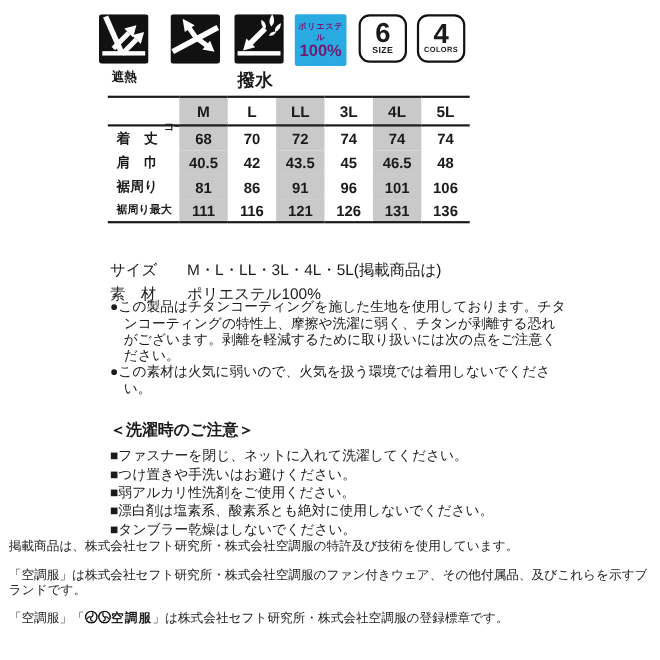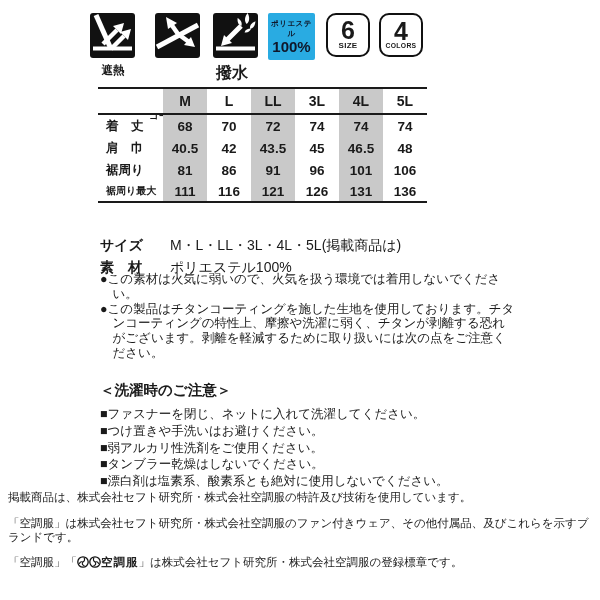--- a/index.html
+++ b/index.html
@@ -13,21 +13,21 @@
   
   .sq-icon{display:block;}
   .icon-label{position:absolute;text-align:center;font-weight:bold;}
   #heat-label{left:84px;top:63px;width:58px;font-size:11.5px;}
   #water-label{left:203px;top:63px;width:58px;font-size:16px;}
   #titan-label{left:137px;top:63px;width:82px;font-size:9.5px;line-height:11px;margin-top:36px;}
 
   
   #material-badge{
     left:268px;top:13px;width:47px;height:47px;background:#29abe2;
-    border-radius:2px;color:#0f172a;text-align:center;
+    border-radius:2px;color:#701a75;text-align:center;
     display:flex;flex-direction:column;align-items:center;justify-content:center;
   }
   #material-badge .b1{font-size:7.5px;font-weight:bold;letter-spacing:.5px;}
   #material-badge .b2{font-size:15px;font-weight:bold;line-height:16px;}
 
   
   .num-badge{
     top:13px;width:40px;height:40px;background:#fff;
     border:2.5px solid #111;border-radius:10px;text-align:center;
     display:flex;flex-direction:column;align-items:center;justify-content:center;
@@ -46,21 +46,21 @@
   tbody td,tbody th{height:22px;font-size:13.5px;}
   tbody th{font-size:12.5px;text-align:left;padding-left:8px;font-weight:bold;}
   tr.small-row th{font-size:10px;}
   tr.small-row td,tr.small-row th{height:20px;}
   .c-label{width:65px;}
   .c-data{width:44px;}
   .hl{background:#c9c9c9;}
 
   
   #specs{left:100px;top:234px;font-size:14px;line-height:22px;}
-  .spec-label{display:inline-block;width:66px;font-weight:bold;}
+  .spec-label{display:inline-block;width:66px;}
 
   
   #notes{left:100px;top:272px;width:416px;font-size:12.5px;line-height:14.8px;}
   #notes p{margin:0;text-indent:-12.5px;padding-left:12.5px;}
 
   
   #washing{left:100px;top:381px;width:420px;}
   #washing-heading{font-size:14.5px;font-weight:bold;}
   #washing ul{list-style:none;margin:6px 0 0 0;padding:0;font-size:12.5px;line-height:16.8px;}
 
@@ -198,32 +198,32 @@
     <span class="spec-label">サイズ</span>
     <span>M・L・LL・3L・4L・5L(掲載商品は)</span>
   </div>
   <div>
     <span class="spec-label">素　材</span>
     <span>ポリエステル100%</span>
   </div>
 </div>
 
 <div class="abs" id="notes">
+  <p>●この製品はチタンコーティングを施した生地を使用しております。チタンコーティングの特性上、摩擦や洗濯に弱く、チタンが剥離する恐れがございます。剥離を軽減するために取り扱いには次の点をご注意ください。</p>
   <p>●この素材は火気に弱いので、火気を扱う環境では着用しないでください。</p>
-  <p>●この製品はチタンコーティングを施した生地を使用しております。チタンコーティングの特性上、摩擦や洗濯に弱く、チタンが剥離する恐れがございます。剥離を軽減するために取り扱いには次の点をご注意ください。</p>
 </div>
 
 <div class="abs" id="washing">
   <div id="washing-heading">＜洗濯時のご注意＞</div>
   <ul>
     <li>■ファスナーを閉じ、ネットに入れて洗濯してください。</li>
     <li>■つけ置きや手洗いはお避けください。</li>
     <li>■弱アルカリ性洗剤をご使用ください。</li>
+    <li>■漂白剤は塩素系、酸素系とも絶対に使用しないでください。</li>
     <li>■タンブラー乾燥はしないでください。</li>
-    <li>■漂白剤は塩素系、酸素系とも絶対に使用しないでください。</li>
   </ul>
 </div>
 
 <div class="abs" id="footer">
   <p class="fline">掲載商品は、株式会社セフト研究所・株式会社空調服の特許及び技術を使用しています。</p>
   <p class="fline">「空調服」は株式会社セフト研究所・株式会社空調服のファン付きウェア、その他付属品、及びこれらを示すブランドです。</p>
   <p class="fline">
     <span>「空調服」「</span><svg class="fan-logo" width="12" height="12" viewBox="0 0 12 12">
       <circle cx="6" cy="6" r="5.2" fill="none" stroke="#111" stroke-width="1.3"></circle>
       <path d="M6,6 Q8.5,4.5 7,1.5 M6,6 Q4,8.5 7.5,9.8 M6,6 Q3.2,5 2.4,7.8" fill="none" stroke="#111" stroke-width="1.1"></path>

